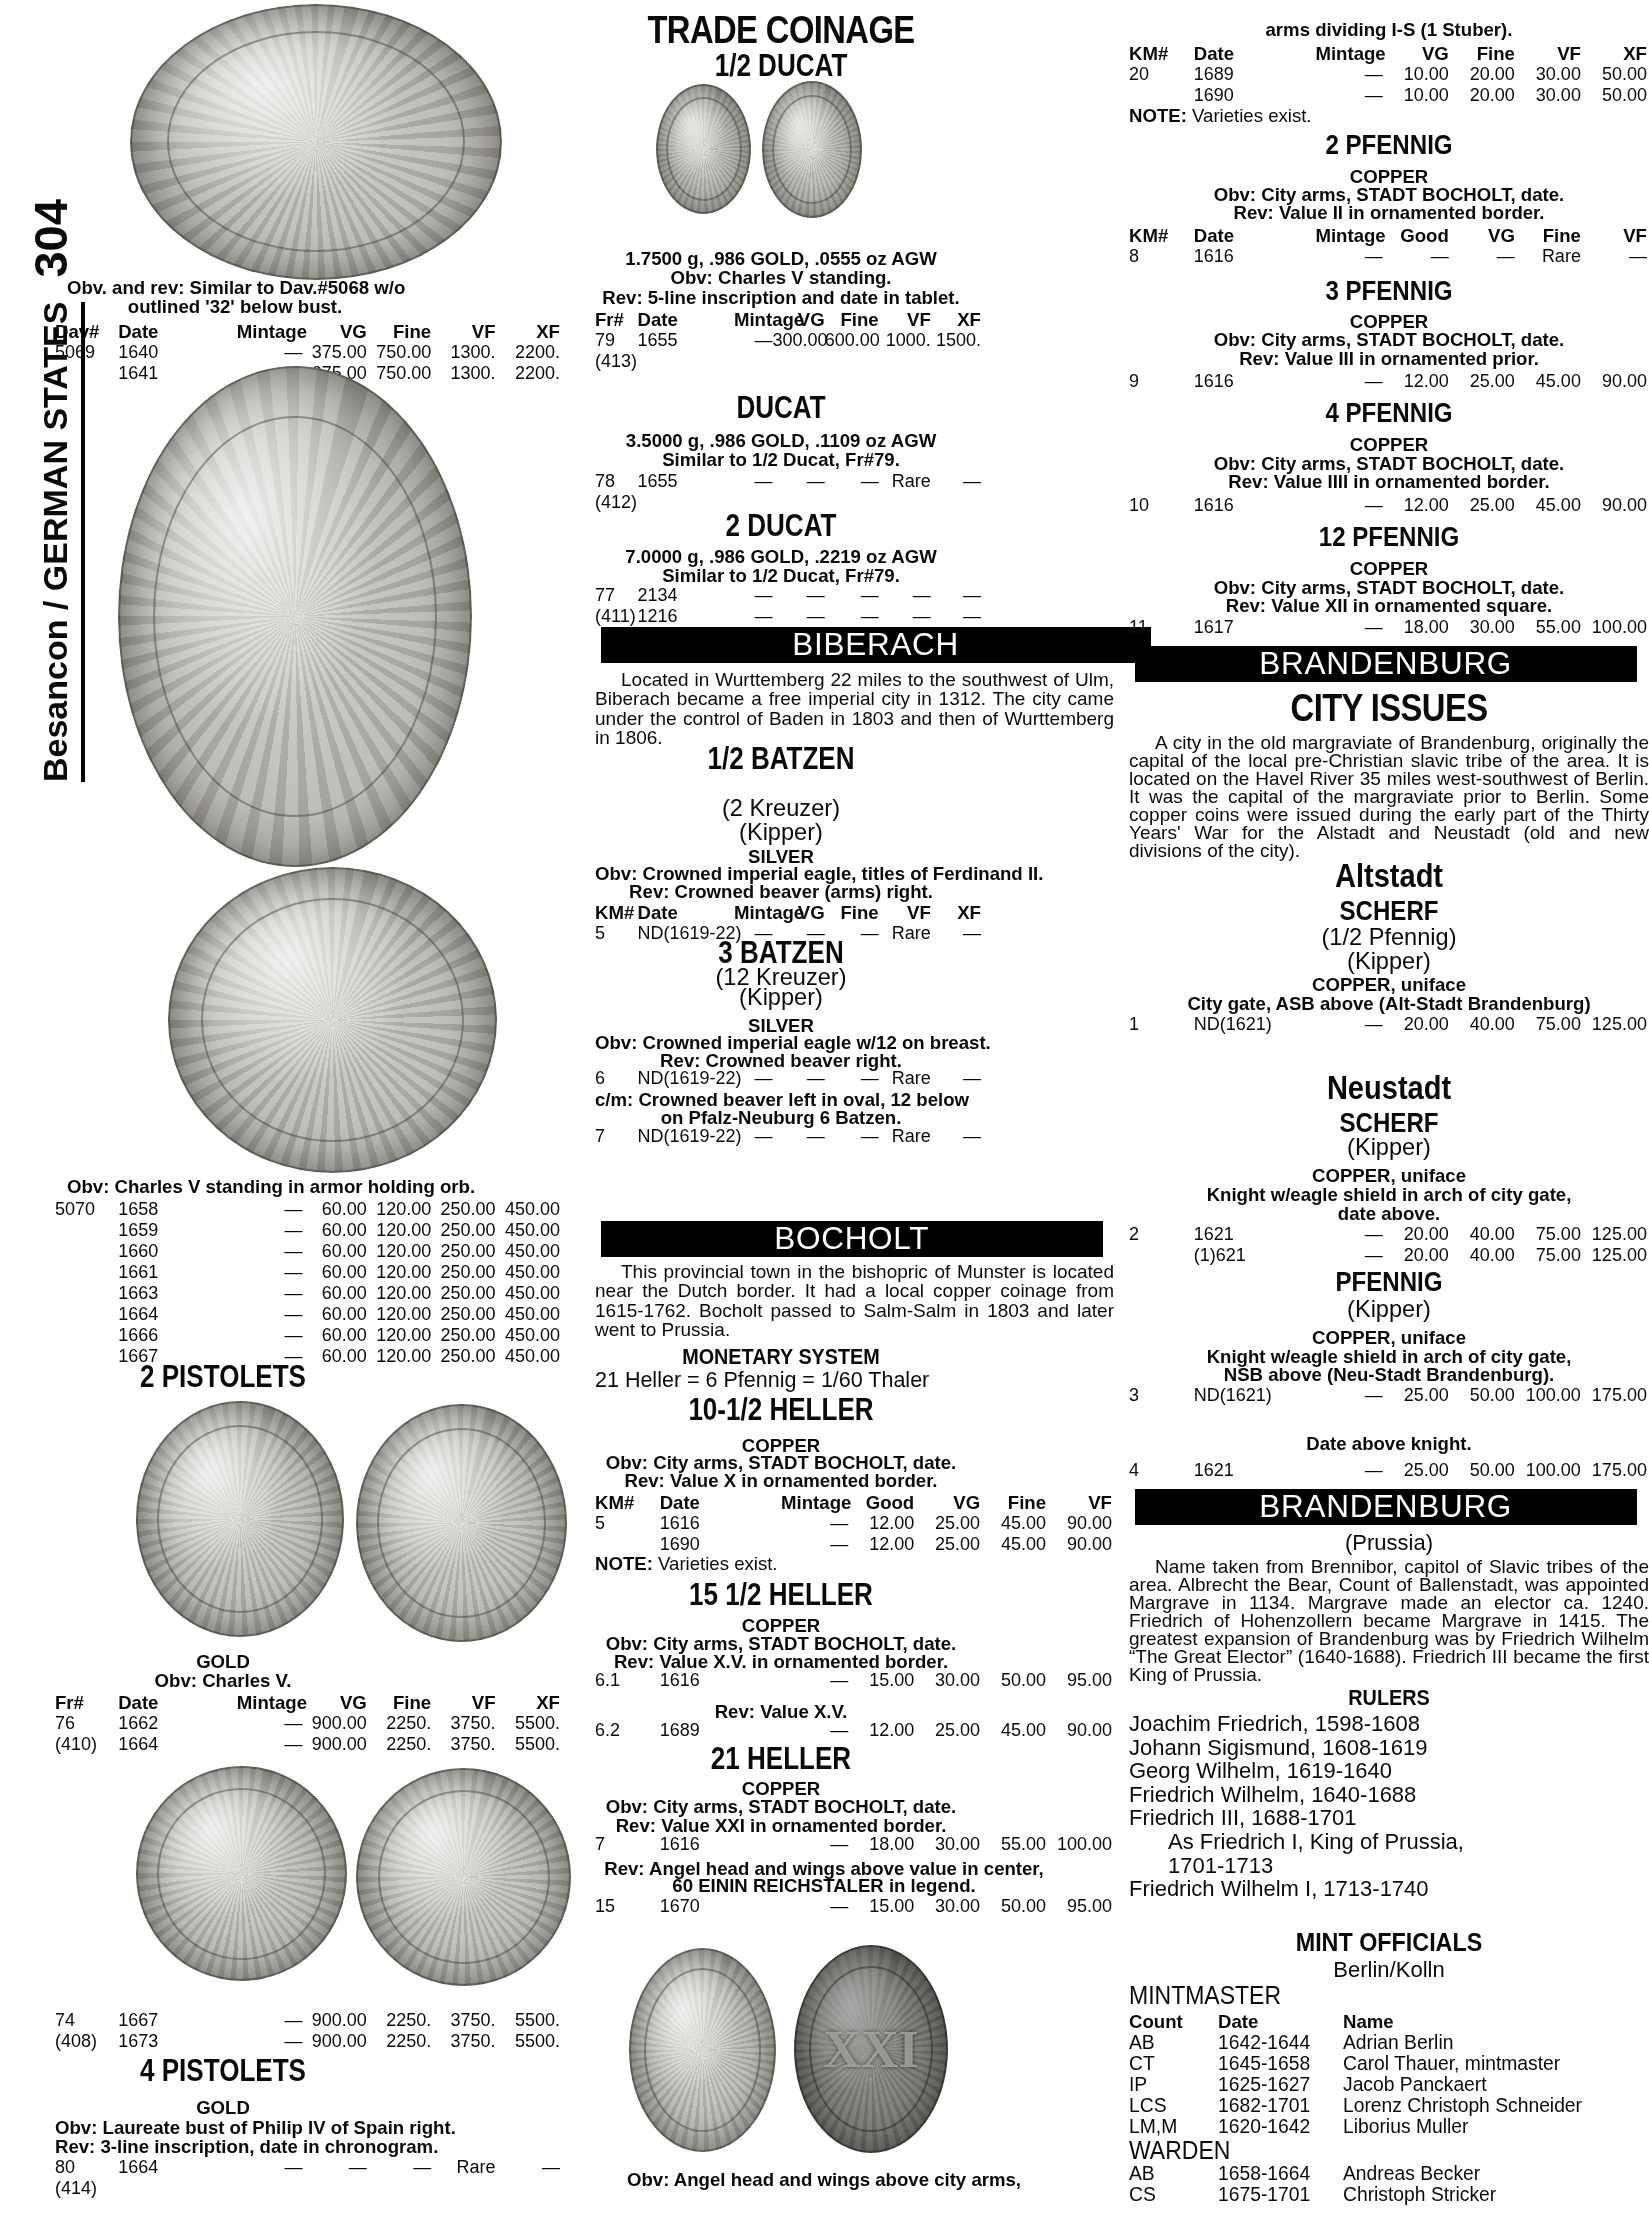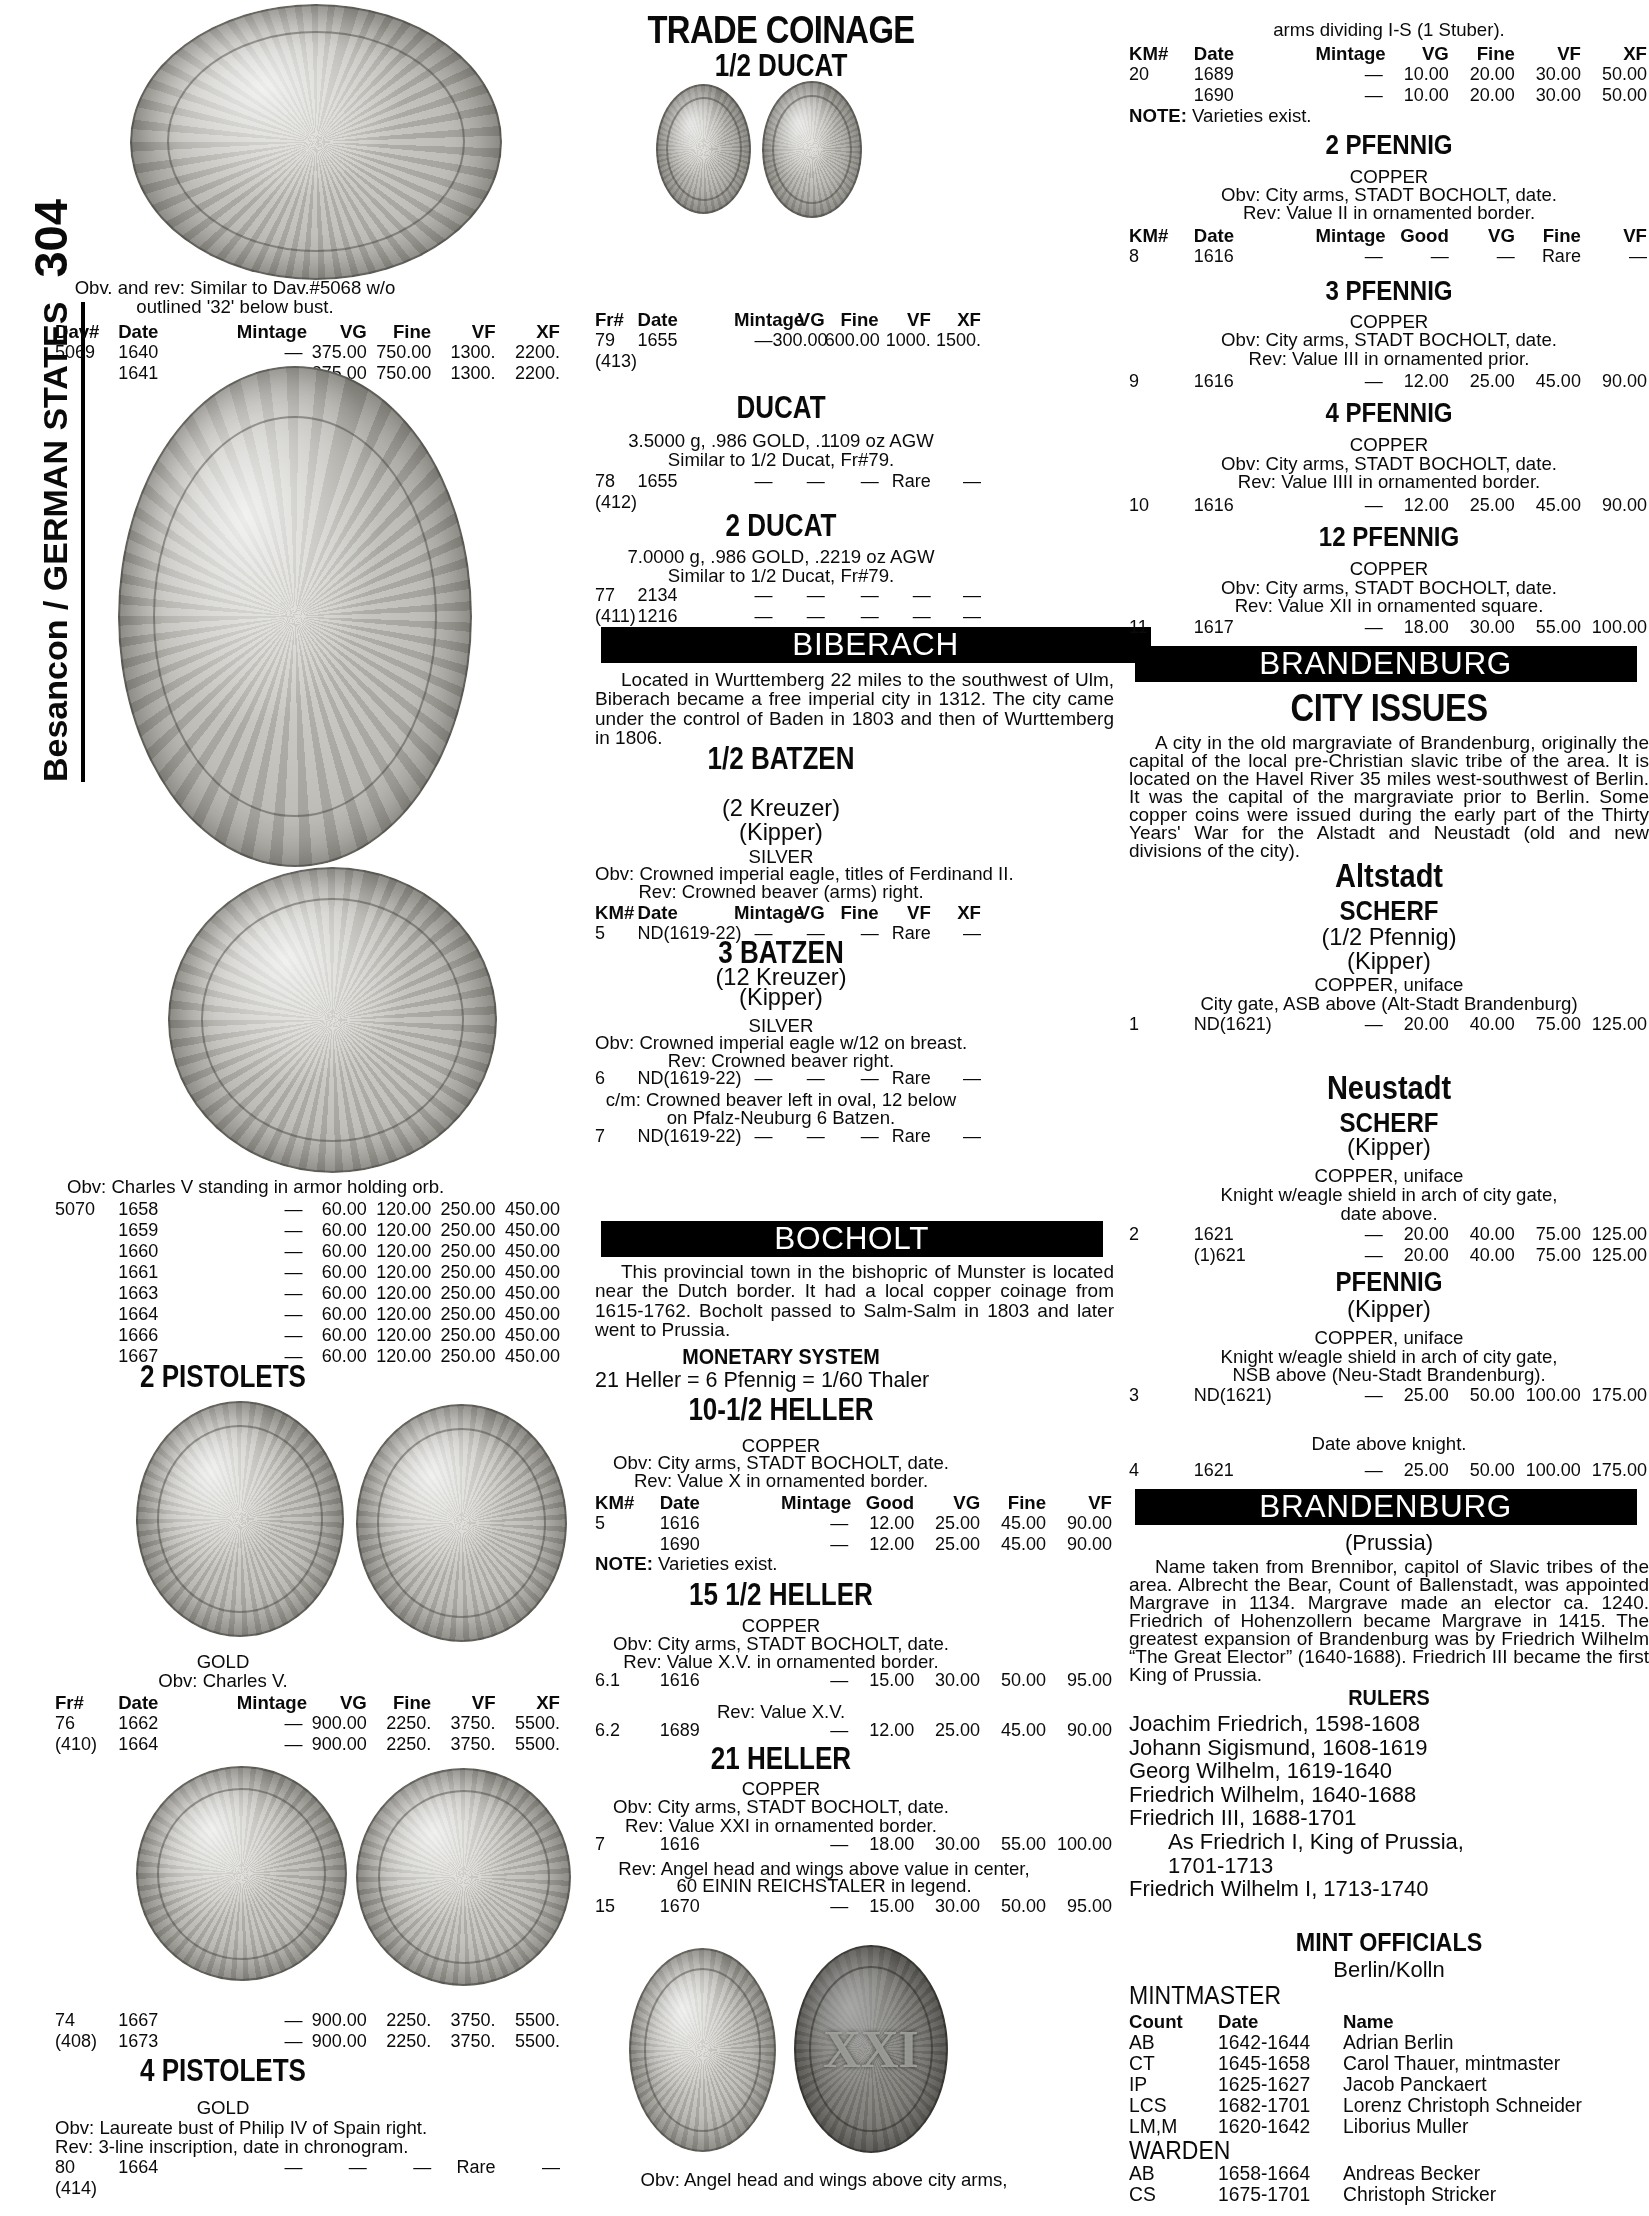--- a/index.html
+++ b/index.html
@@ -1,21 +1,21 @@
 <!DOCTYPE html>
 <html style="font-size:11.5px"><head>
 <meta charset="utf-8">
 <style>
   html,body{margin:0;padding:0;background:#e8e8e8;}
   #page{position:relative;width:1650px;height:2216px;background:#ffffff;
         font-family:"Liberation Sans",sans-serif;color:#0a0a0a;overflow:hidden;}
   .abs{position:absolute;}
   .col{position:absolute;top:0;height:2216px;}
   .cw{text-align:center;}
-  .cap{font-weight:normal;font-size:18.6px;line-height:19.3px;text-align:center;white-space:nowrap;}
+  .cap{font-weight:bold;font-size:18.6px;line-height:19.3px;text-align:center;white-space:nowrap;}
   .h1{font-weight:bold;font-size:39px;line-height:40px;text-align:center;transform:scaleX(.84);letter-spacing:-0.7px;white-space:nowrap;}
   .h2{font-weight:bold;font-size:31px;line-height:32px;text-align:center;transform:scaleX(.84);white-space:nowrap;}
   .h2m{font-weight:bold;font-size:33px;line-height:34px;text-align:center;transform:scaleX(.88);white-space:nowrap;}
   .h3{font-weight:bold;font-size:28px;line-height:29px;text-align:center;transform:scaleX(.86);white-space:nowrap;}
   .h4{font-weight:bold;font-size:26.5px;line-height:28px;text-align:center;transform:scaleX(.88);white-space:nowrap;}
   .hsm{font-weight:bold;font-size:22px;line-height:23.6px;text-align:center;transform:scaleX(.9);white-space:nowrap;}
   .hplain{font-size:25px;line-height:26.5px;text-align:left;transform:scaleX(.92);transform-origin:left center;white-space:nowrap;}
   .sub{font-size:23.6px;line-height:24px;text-align:center;white-space:nowrap;}
   .sub2{font-size:22px;line-height:23.6px;text-align:center;white-space:nowrap;}
   .plain30{font-size:21.5px;line-height:23px;text-align:left;white-space:nowrap;}
@@ -229,20 +229,25 @@
       </div>
   </div>
 
   <div class="col" style="left:595px;width:519px;">
     <div class="abs h1" style="left:0;top:10px;width:372px;">TRADE COINAGE</div>
     <div class="abs h2" style="left:0;top:50px;width:372px;">1/2 DUCAT</div>
 
     <div class="coin" style="left:61px;top:84px;width:95px;height:130px;"></div>
     <div class="coin" style="left:167px;top:81px;width:100px;height:137px;"></div>
 
+    <div class="abs cw" style="left:0;top:249px;width:372px;">
+      <div class="cap">1.7500 g, .986 GOLD, .0555 oz AGW</div>
+      <div class="cap">Obv: Charles V standing.</div>
+      <div class="cap">Rev: 5-line inscription and date in tablet.</div>
+    </div>
 
     <div class="abs tbl tbl7n" style="left:0;top:309px;width:386px;">
         <div class="th">Fr#</div>
         <div class="th">Date</div>
         <div class="th">Mintage</div>
         <div class="th">VG</div>
         <div class="th">Fine</div>
         <div class="th">VF</div>
         <div class="th">XF</div>
         <div class="td">79</div>

